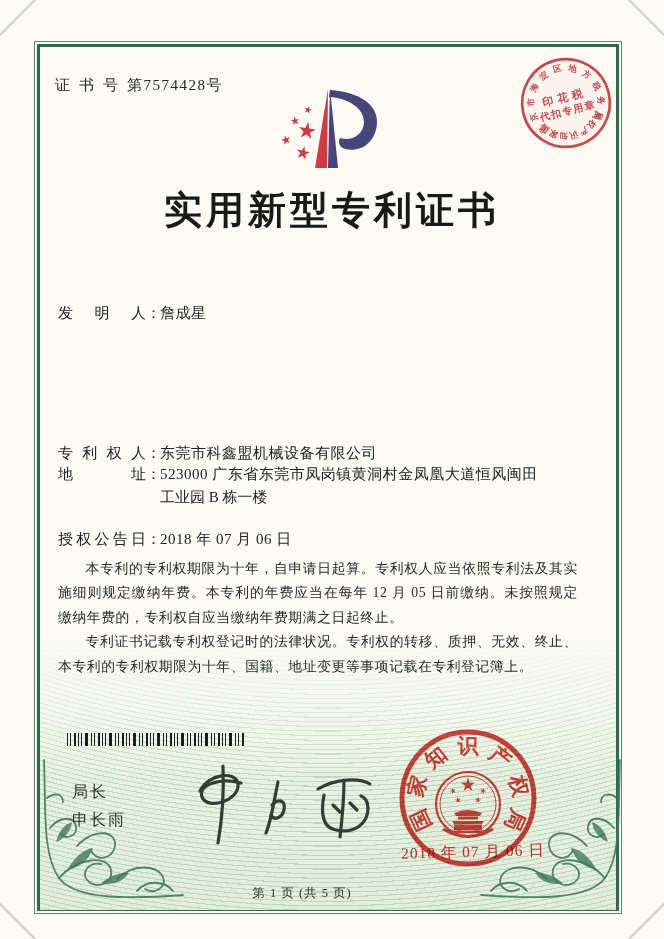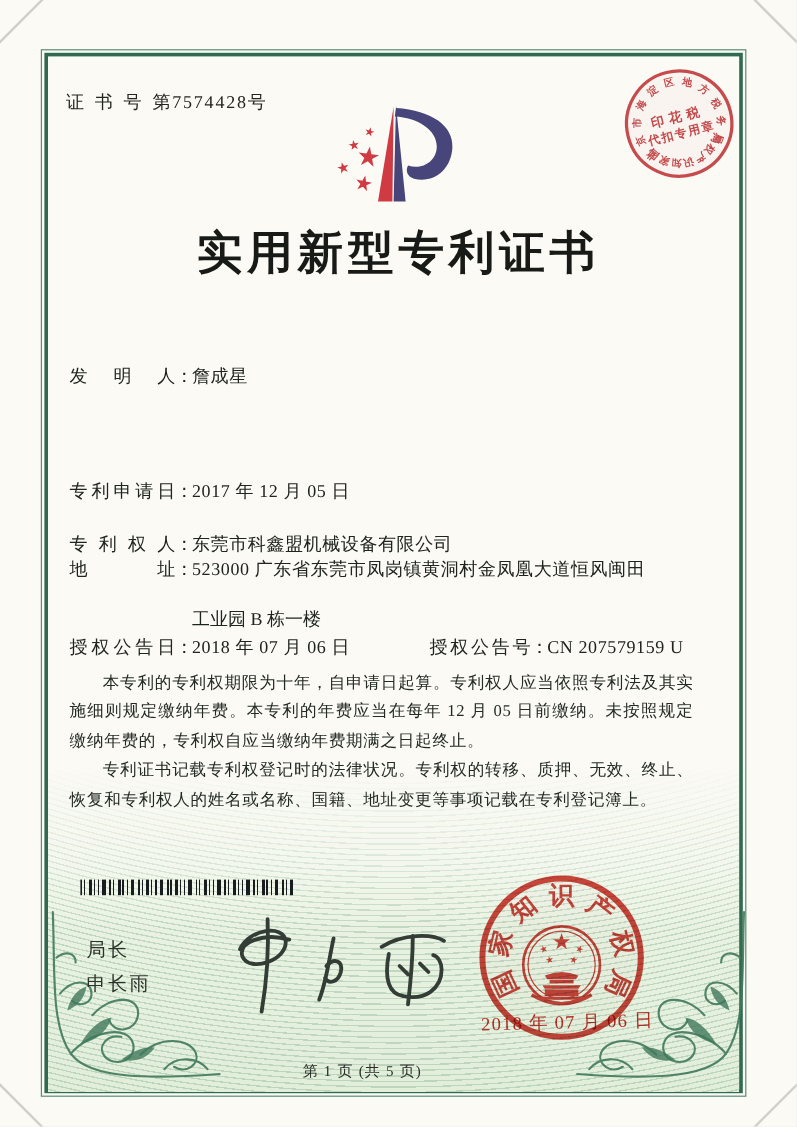--- a/index.html
+++ b/index.html
@@ -43,21 +43,21 @@
   .title{ position:absolute; left:0; top:185px; width:664px; text-align:center;
           font-size:38px; font-weight:700; letter-spacing:4px; color:#171a16; }
 
   .field{ position:absolute; left:58px; font-size:15px; white-space:nowrap; }
   .flabel{ display:inline-block; width:88px; text-align:justify; text-align-last:justify;
            vertical-align:top; }
   .colon{ display:inline-block; width:14px; }
   .fvalue{ letter-spacing:0.5px; }
   .f1{ top:271px; } .f2{ top:304px; } .f3{ top:364px; } .f4{ top:400px; }
   .f5{ top:444px; } .f6{ top:465px; }
-  .addr2{ position:absolute; left:160px; top:507px; font-size:15px;text-align:right; }
+  .addr2{ position:absolute; left:160px; top:488px; font-size:15px;text-align:right; }
   .f7{ top:530px; }
   .grant-no{ position:absolute; left:358px; top:530px; font-size:15px; white-space:nowrap; }
   .grant-no .flabel{ width:84px; }
 
   .body-text{ position:absolute; left:58px; top:557px; width:520px;
               font-size:13.8px; line-height:24.4px; letter-spacing:0.6px;
               text-align:justify; color:#242b24; }
   .body-text p{ text-indent:2em; }
 
   .barcode{ position:absolute; left:67px; top:733px; width:178px; height:13px;
@@ -149,40 +149,34 @@
     <use href="#star" transform="translate(27,53) scale(9) rotate(8)" fill="#cf3a43"></use>
     <use href="#star" transform="translate(6,62) scale(5) rotate(-14)" fill="#cf3a43"></use>
     <use href="#star" transform="translate(23,75) scale(7) rotate(12)" fill="#cf3a43"></use>
   </svg>
 
   <div class="title">实用新型专利证书</div>
 
   <div class="field f2">
     <span class="flabel">发明人</span><span class="colon">：</span><span class="fvalue">詹成星</span>
   </div>
-  <div class="field f4">
-    <span class="flabel">专利申请日</span><span class="colon">：</span><span class="fvalue">2017 年 12 月 05 日</span>
-  </div>
   <div class="field f5">
     <span class="flabel">专利权人</span><span class="colon">：</span><span class="fvalue">东莞市科鑫盟机械设备有限公司</span>
   </div>
   <div class="field f6">
     <span class="flabel">地址</span><span class="colon">：</span><span class="fvalue">523000 广东省东莞市凤岗镇黄洞村金凤凰大道恒风闽田</span>
   </div>
   <div class="addr2">工业园 B 栋一楼</div>
   <div class="field f7">
     <span class="flabel">授权公告日</span><span class="colon">：</span><span class="fvalue">2018 年 07 月 06 日</span>
   </div>
-  <div class="grant-no">
-    <span class="flabel">授权公告号</span><span class="colon">：</span><span class="fvalue">CN 207579159 U</span>
-  </div>
 
   <div class="body-text">
     <p>本专利的专利权期限为十年，自申请日起算。专利权人应当依照专利法及其实施细则规定缴纳年费。本专利的年费应当在每年 12 月 05 日前缴纳。未按照规定缴纳年费的，专利权自应当缴纳年费期满之日起终止。</p>
-    <p>专利证书记载专利权登记时的法律状况。专利权的转移、质押、无效、终止、恢复和专利权人的姓名或名称、国籍、地址变更等事项记载在专利登记簿上。</p>
+    <p>专利证书记载专利权登记时的法律状况。专利权的转移、质押、无效、终止、本专利的专利权期限为十年、国籍、地址变更等事项记载在专利登记簿上。</p>
   </div>
 
   <div class="barcode"></div>
 
   <div class="signer title-line">局长</div>
   <div class="signer name-line">申长雨</div>
 
   <svg class="signature" viewBox="0 0 200 88">
     <g fill="none" stroke="#333d35" stroke-width="3.2" stroke-linecap="round">
       <path d="M22,31 C30,14 58,10 60,24 C62,40 30,51 24,37 C20,25 42,17 63,23"></path>

